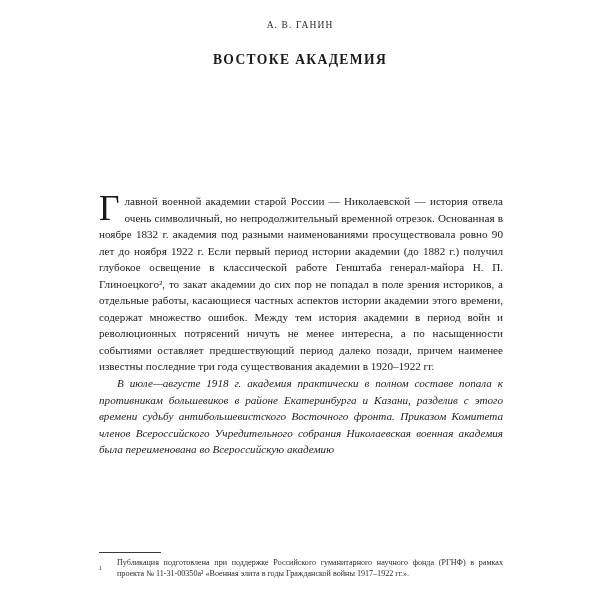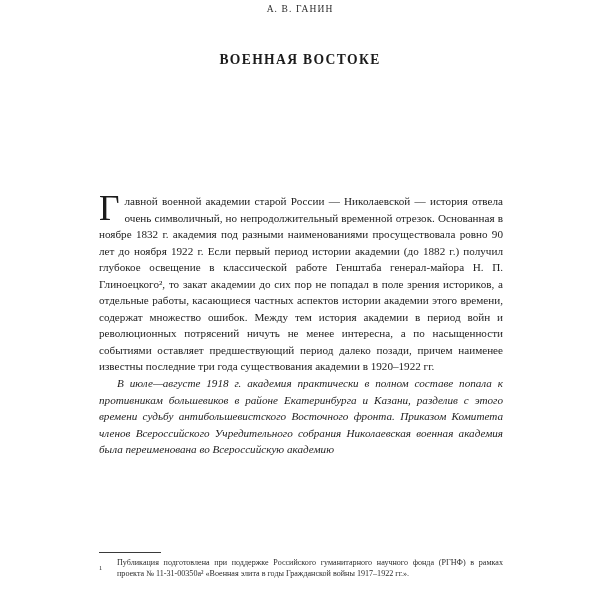--- a/index.html
+++ b/index.html
@@ -21,21 +21,21 @@
     position: relative;
     width: 600px;
     height: 600px;
     box-sizing: border-box;
     background: #ffffff;
   }
 
   
   .author-line {
     position: absolute;
-    top: 4px;
+    top: 20px;
     left: 0;
     width: 600px;
     text-align: center;
     font-size: 9.5px;
     letter-spacing: 1.1px;
     color: #2b2b2b;
     font-family: "Liberation Serif", "DejaVu Serif", serif;
   }
 
   
@@ -128,21 +128,21 @@
   }
 </style>
 </head>
 <body>
 
 <div class="page">
 
   <div class="author-line">А. В. ГАНИН</div>
 
   <div class="title-block">
-    <div class="title-line">ВОЕННАЯ ВОСТОКЕ</div>
+    <div class="title-line">ВОСТОКЕ АКАДЕМИЯ</div>
   </div>
 
   <div class="body-block">
     <p class="para lead">Главной военной академии старой России — Николаевской — история отвела очень символичный, но непродолжительный временной отрезок. Основанная в ноябре 1832 г. академия под разными наименованиями просуществовала ровно 90 лет до ноября 1922 г. Если первый период истории академии (до 1882 г.) получил глубокое освещение в классической работе Генштаба генерал-майора Н. П. Глиноецкого², то закат академии до сих пор не попадал в поле зрения историков, а отдельные работы, касающиеся частных аспектов истории академии этого времени, содержат множество ошибок. Между тем история академии в период войн и революционных потрясений ничуть не менее интересна, а по насыщенности событиями оставляет предшествующий период далеко позади, причем наименее известны последние три года существования академии в 1920–1922 гг.</p>
     <p class="para">В июле—августе 1918 г. академия практически в полном составе попала к противникам большевиков в районе Екатеринбурга и Казани, разделив с этого времени судьбу антибольшевистского Восточного фронта. Приказом Комитета членов Всероссийского Учредительного собрания Николаевская военная академия была переименована во Всероссийскую академию</p>
   </div>
 
   <div class="footnote-block">
     <div class="footnote-rule"></div>
     <div class="footnote-row">

